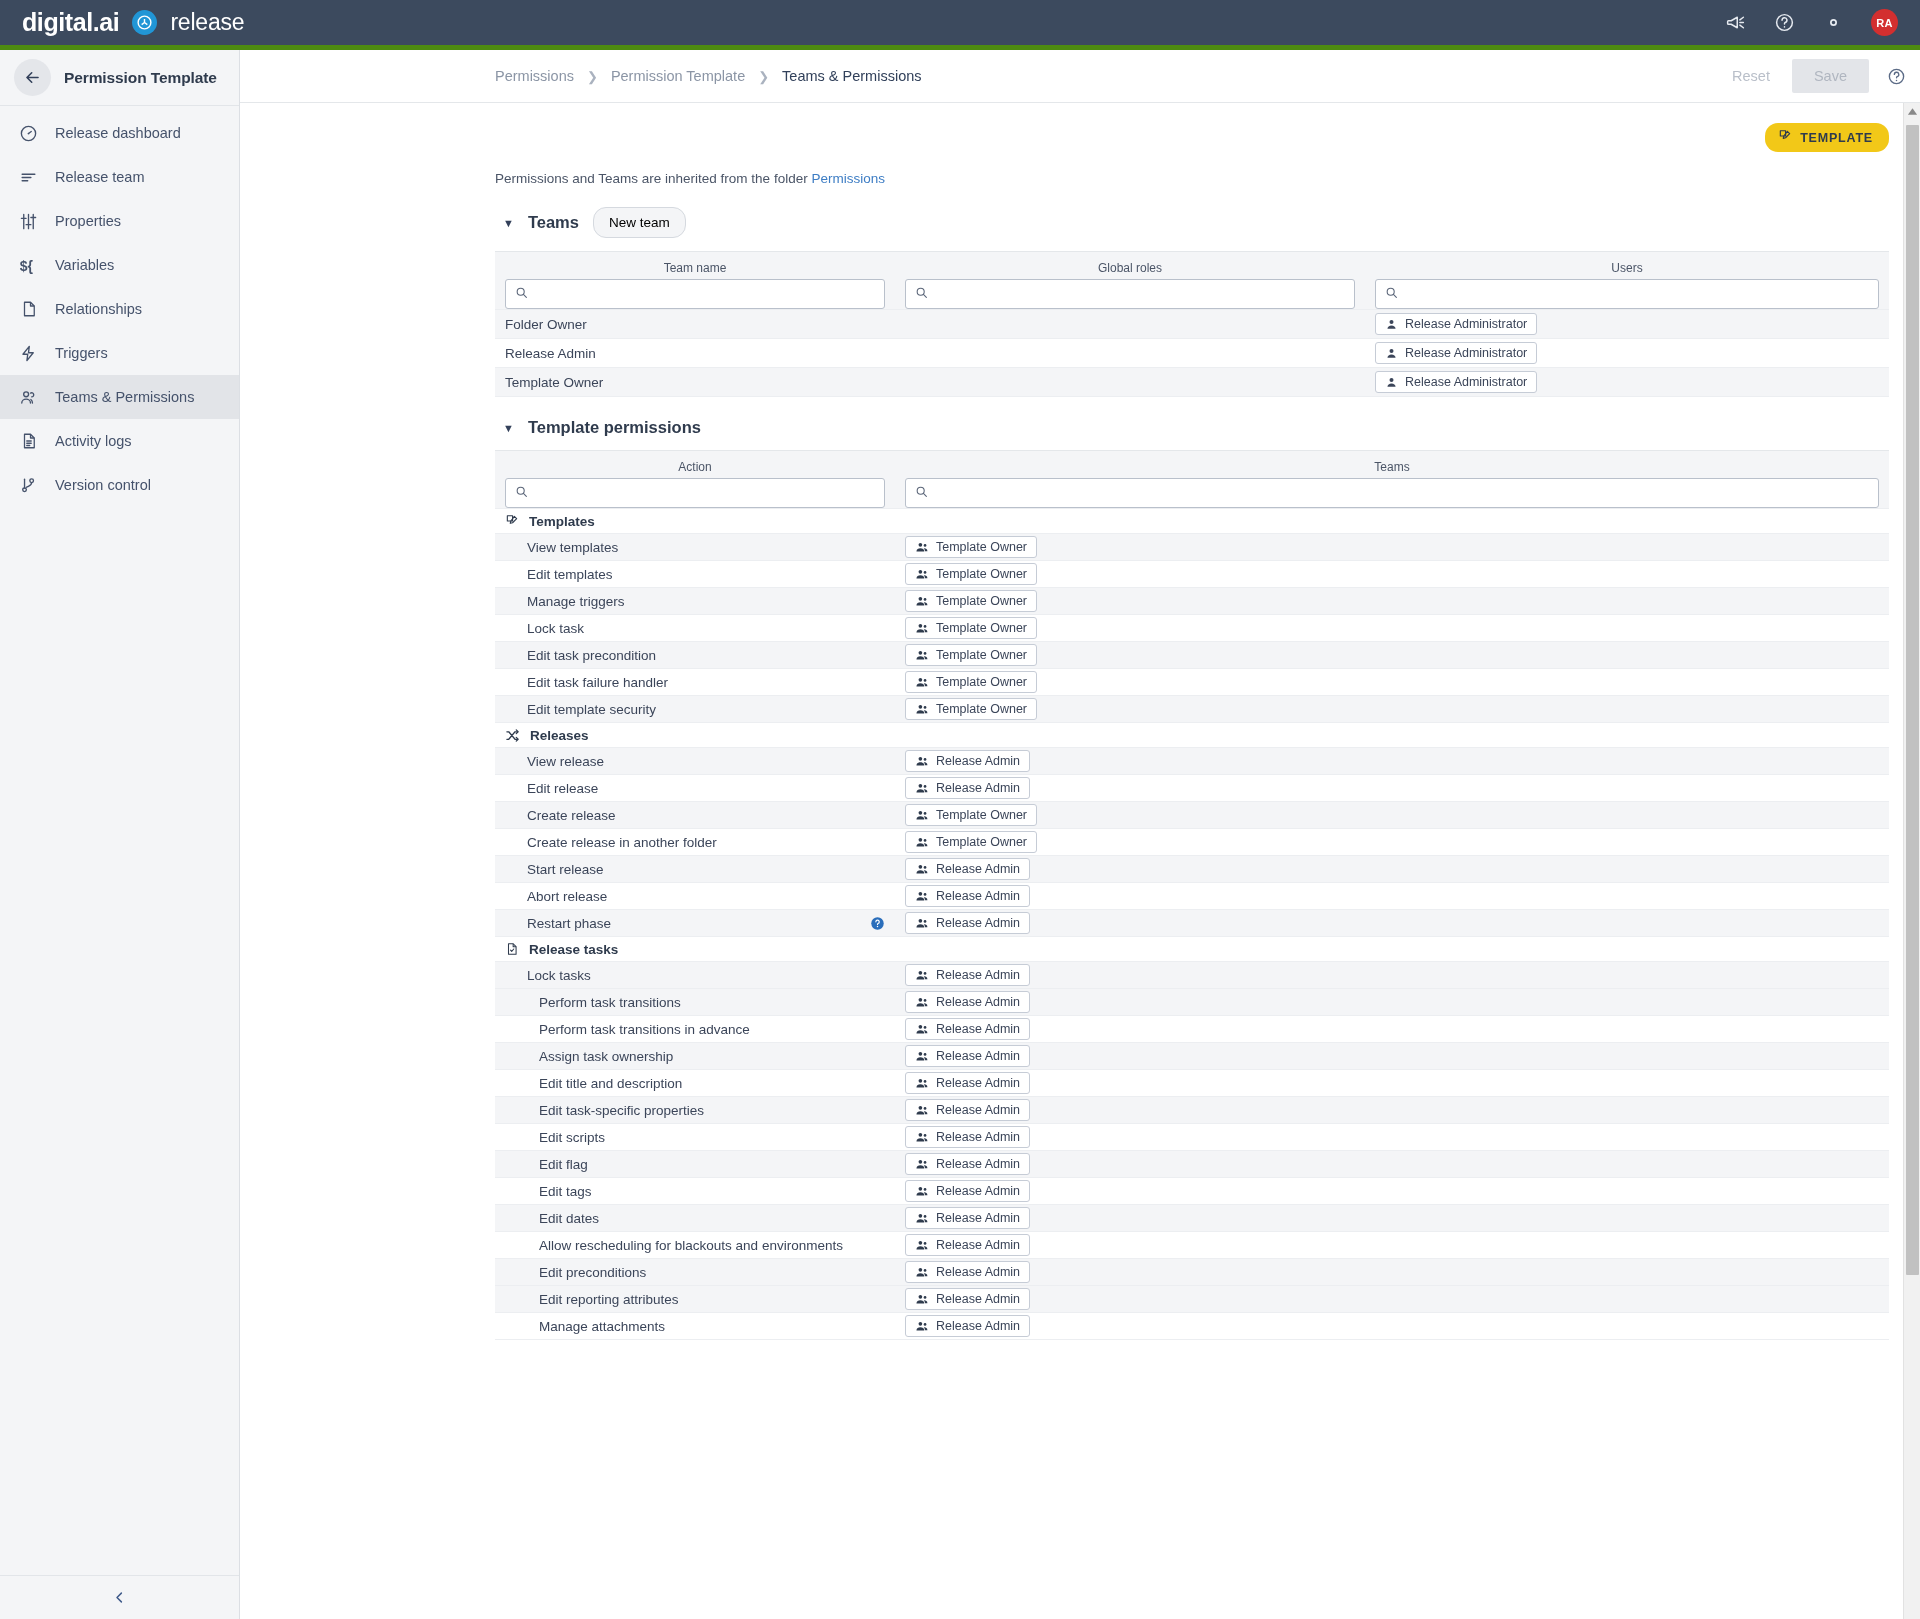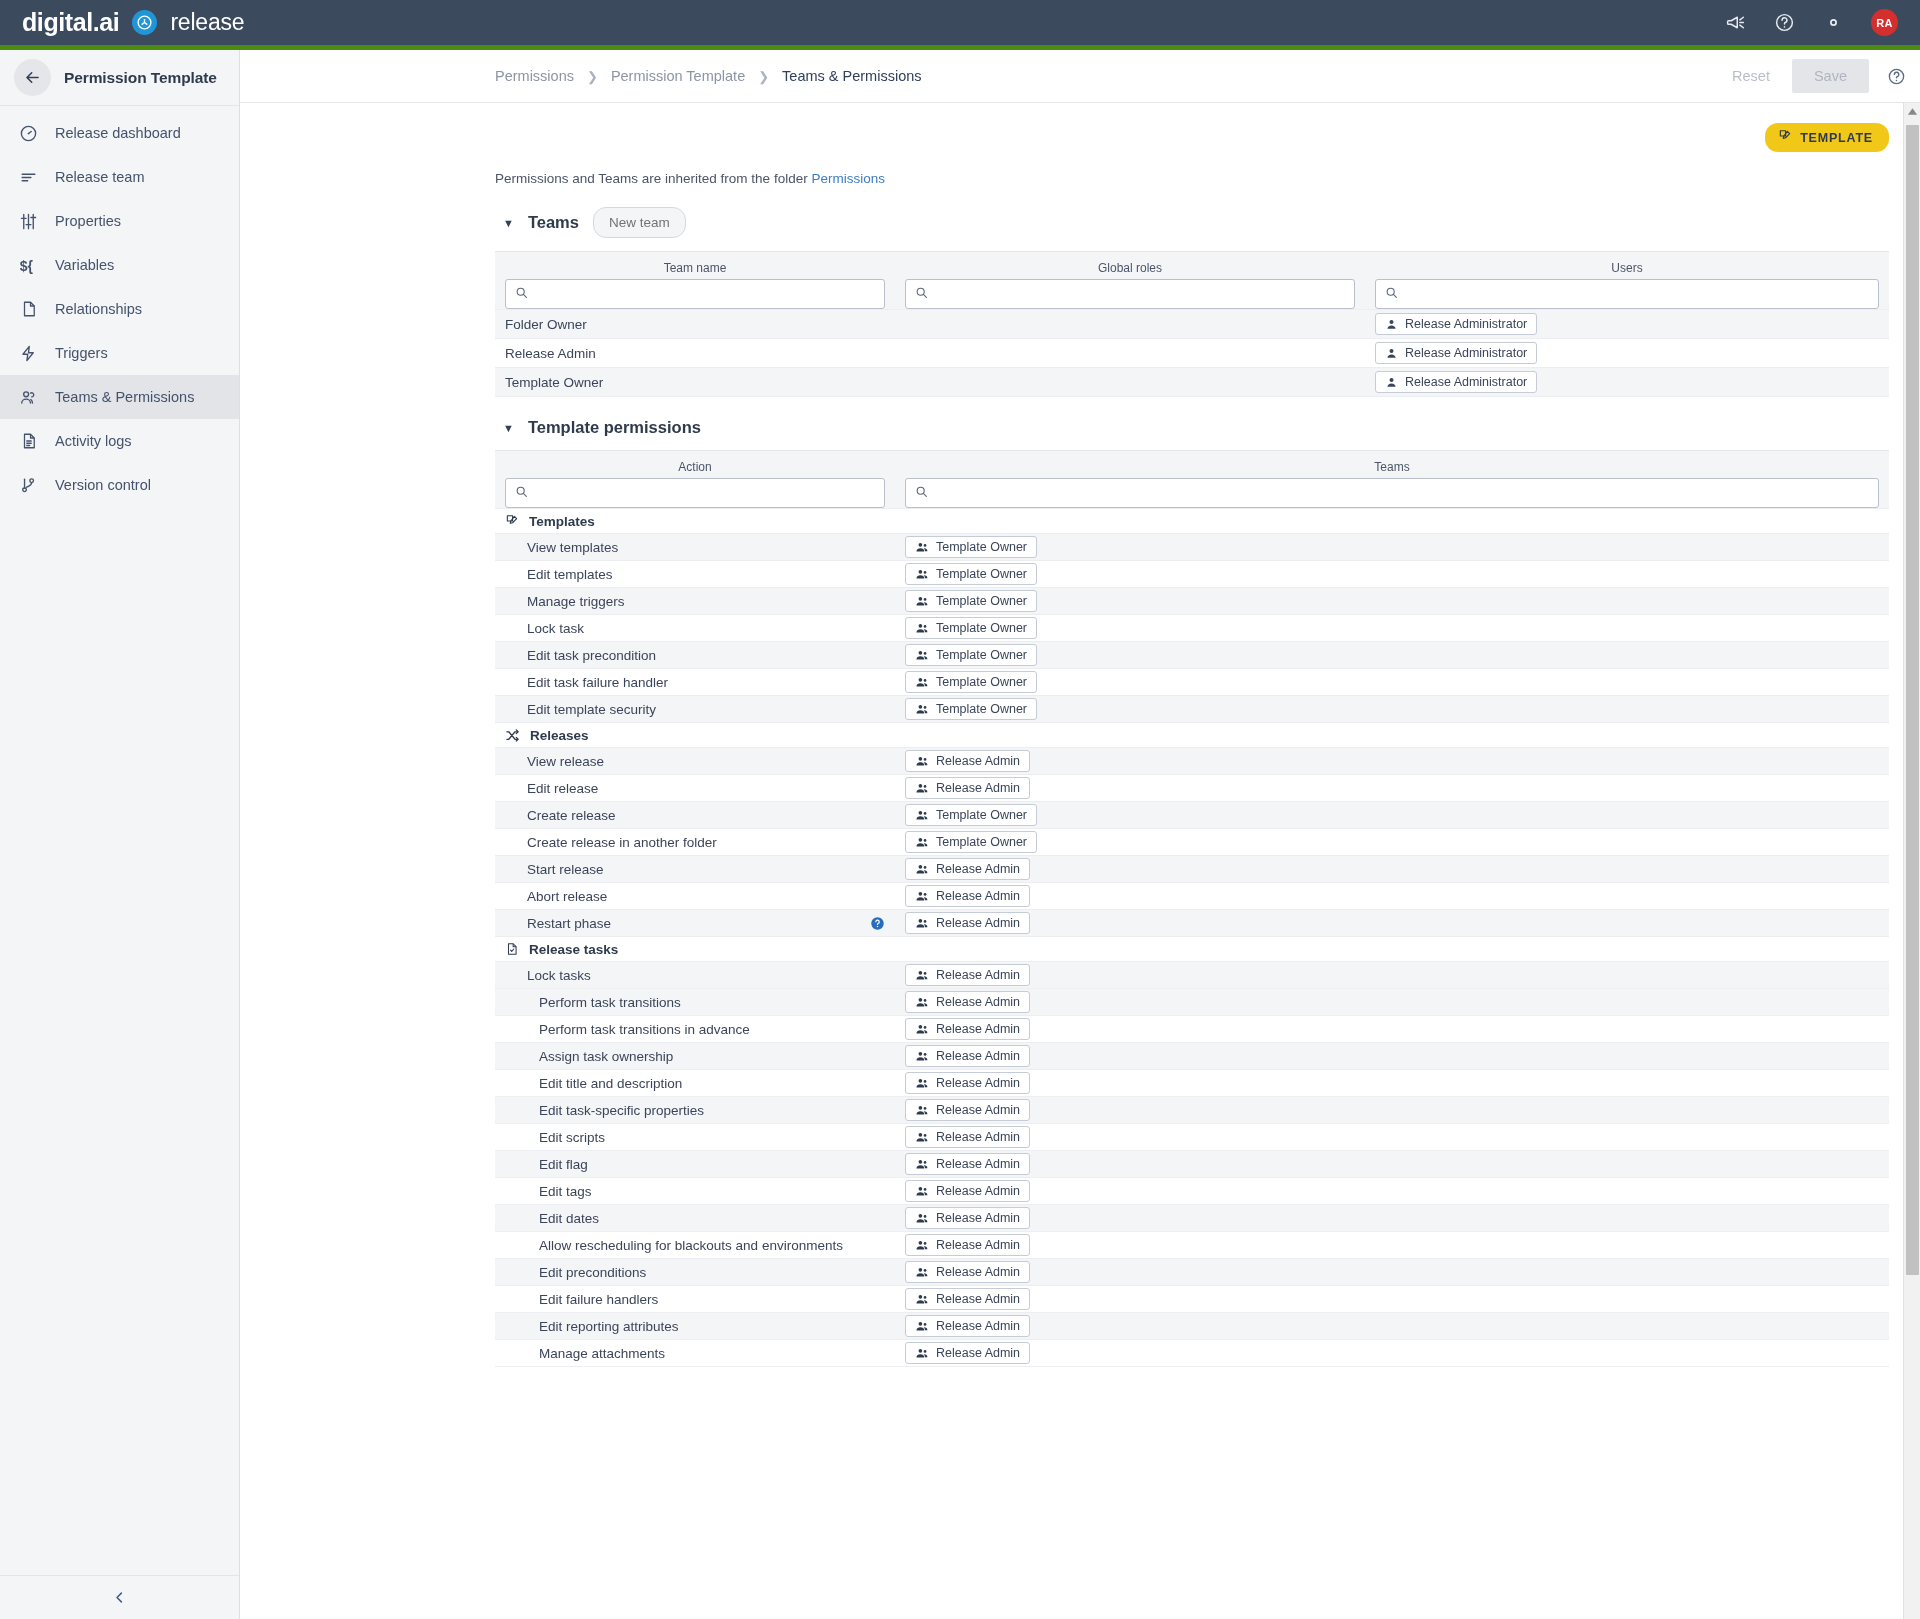--- a/index.html
+++ b/index.html
@@ -95,21 +95,21 @@
     display: inline-flex; align-items: center; gap: 8px; cursor: pointer;
   }
 
   .inherit-note { font-size: 13.5px; color: #4b5567; margin-top: 19px; }
   .inherit-note a { color: #3d7dc4; text-decoration: none; cursor: pointer; }
 
   .section-head { display: flex; align-items: center; gap: 14px; margin: 21px 0 13px 8px; }
   .caret { color: #33405a; font-size: 11px; }
   .section-title { font-size: 16.5px; font-weight: 700; color: #2f3b4d; }
   .new-team-btn {
-    border: 1px solid #d5d9df; background: #f4f5f7; color: #737373; font-size: 13.5px;
+    border: 1px solid #d5d9df; background: #f4f5f7; color: #000000; font-size: 13.5px;
     border-radius: 13px; padding: 7px 15px; cursor: default; font-family: inherit;
   }
 
   table.grid { width: 100%; border-collapse: collapse; table-layout: fixed; }
   table.grid th {
     background: #f4f5f7; text-align: center; font-size: 12px; font-weight: 400;
     color: #4b5567; padding: 9px 10px 4px 10px; border-top: 1px solid #e4e7ea;
   }
   .filter-cell { background: #f4f5f7; padding: 2px 10px 12px 10px; }
   .search-box {
@@ -976,38 +976,20 @@
                         <svg width="14" height="13" viewBox="0 0 24 24" fill="#2f3b4d">
                           <circle cx="9" cy="7" r="3.4"></circle>
                           <path d="M1.8 19.5c0-3.8 3.2-5.9 7.2-5.9s7.2 2.1 7.2 5.9z"></path>
                           <circle cx="17.6" cy="8.2" r="2.5"></circle>
                           <path d="M15 13.6c3.4-.5 7 1 7 5.2h-4.6c0-2.1-.9-3.9-2.4-5.2z"></path>
                         </svg>
                       </span>
                       <span>Release Admin</span>
                     </span></td>
                 </tr>
-                <tr>
-                  <td>
-                    <div class="act">
-                      <span class="lbl indent2">Edit failure handlers</span>
-                    </div>
-                  </td>
-                  <td style="padding: 2px 10px;"><span class="chip">
-                      <span style="display: flex;">
-                        <svg width="14" height="13" viewBox="0 0 24 24" fill="#2f3b4d">
-                          <circle cx="9" cy="7" r="3.4"></circle>
-                          <path d="M1.8 19.5c0-3.8 3.2-5.9 7.2-5.9s7.2 2.1 7.2 5.9z"></path>
-                          <circle cx="17.6" cy="8.2" r="2.5"></circle>
-                          <path d="M15 13.6c3.4-.5 7 1 7 5.2h-4.6c0-2.1-.9-3.9-2.4-5.2z"></path>
-                        </svg>
-                      </span>
-                      <span>Release Admin</span>
-                    </span></td>
-                </tr>
                 <tr class="zebra">
                   <td>
                     <div class="act">
                       <span class="lbl indent2">Edit reporting attributes</span>
                     </div>
                   </td>
                   <td style="padding: 2px 10px;"><span class="chip">
                       <span style="display: flex;">
                         <svg width="14" height="13" viewBox="0 0 24 24" fill="#2f3b4d">
                           <circle cx="9" cy="7" r="3.4"></circle>

